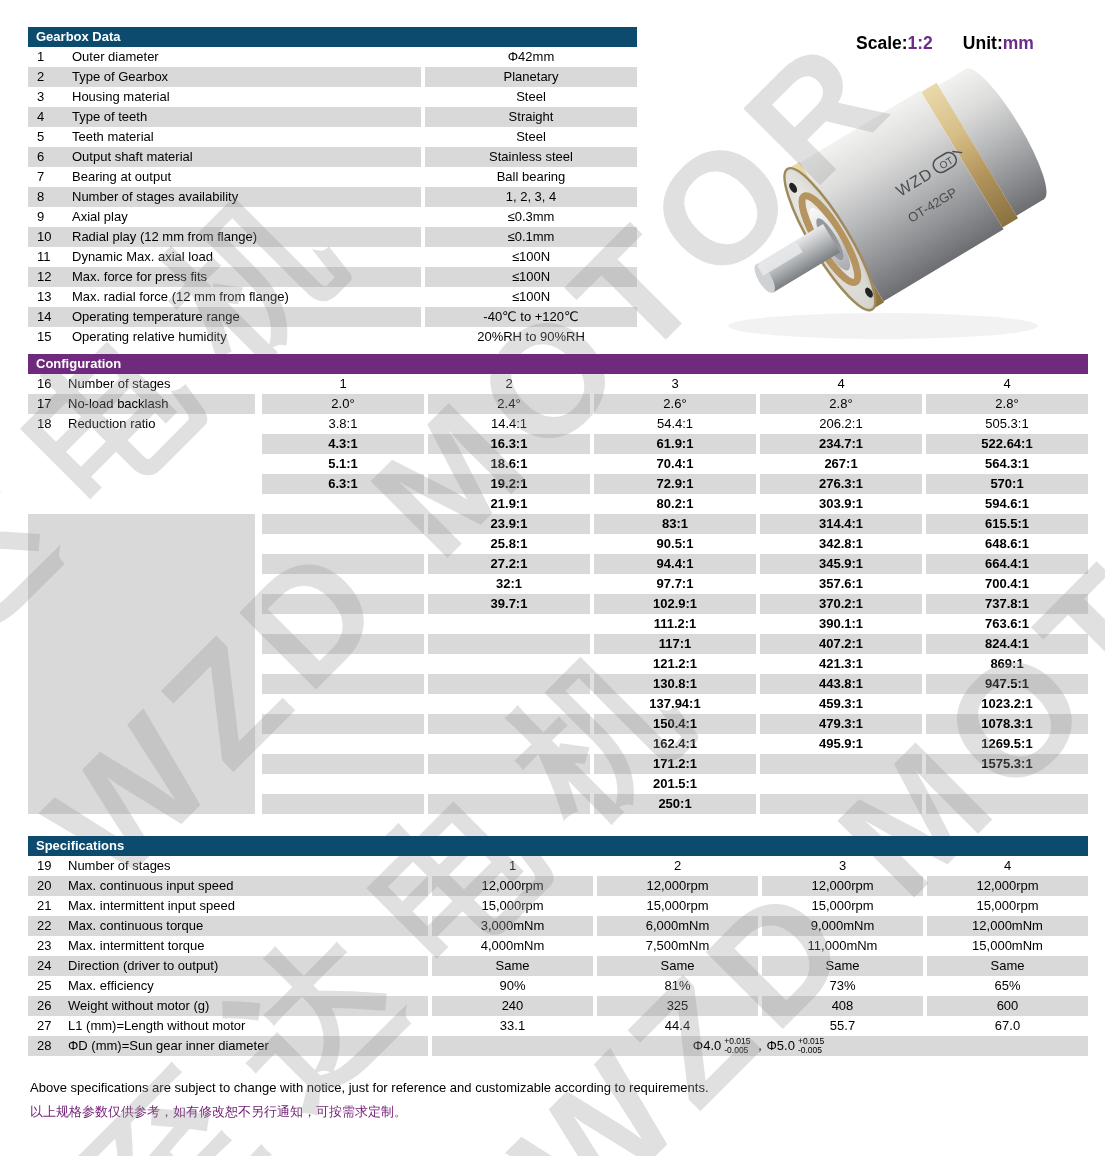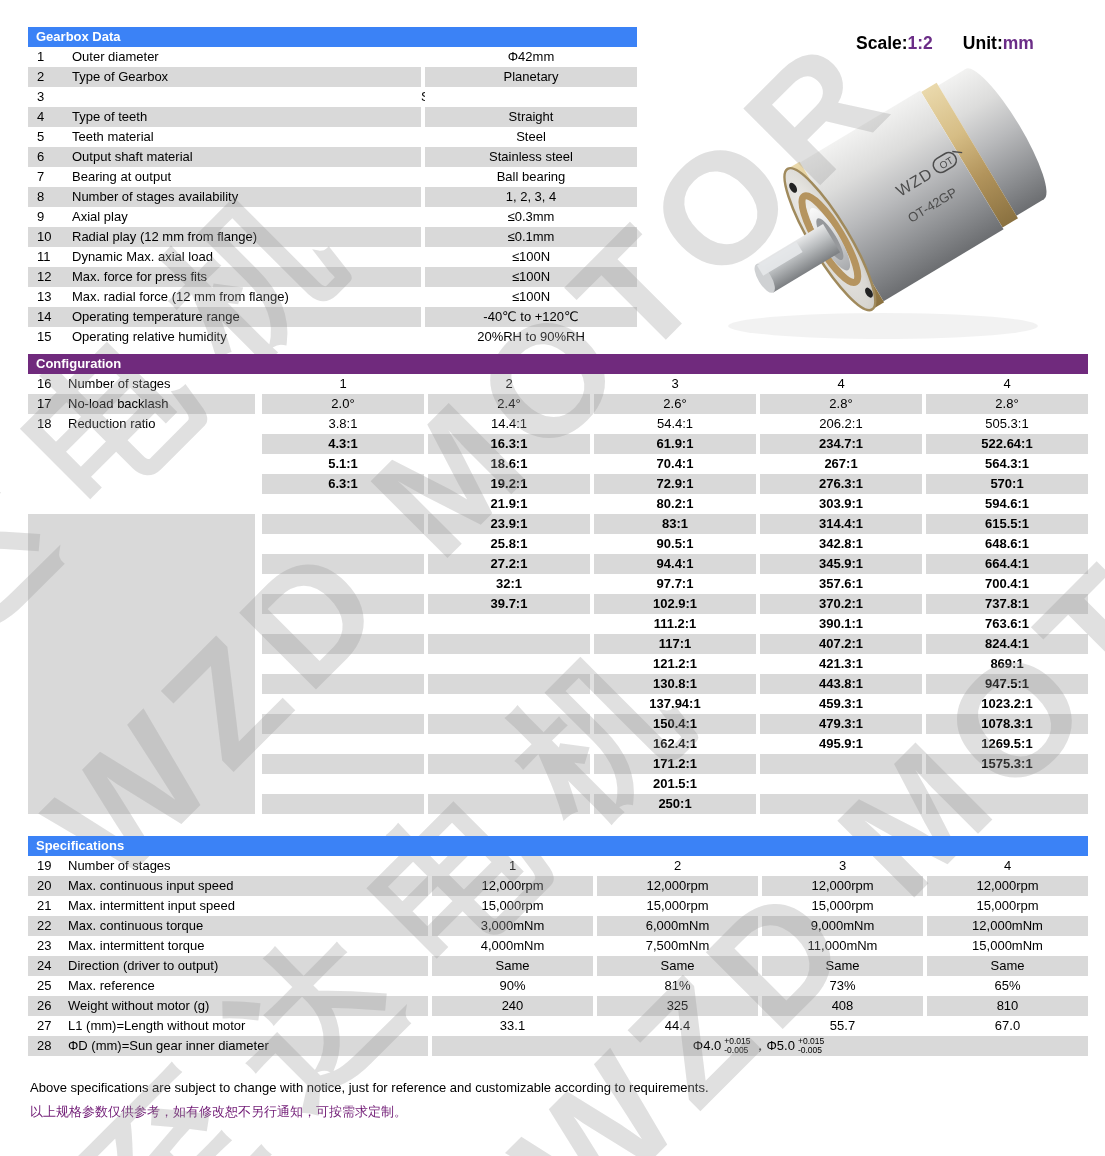--- a/index.html
+++ b/index.html
@@ -1,20 +1,20 @@
 <!DOCTYPE html>
 <html><head>
 <meta charset="utf-8">
 <style>
   html,body{margin:0;padding:0;background:#fff;}
   .page{position:relative;width:1105px;height:1156px;background:#fff;overflow:hidden;
         font-family:"Liberation Sans","DejaVu Sans",sans-serif;color:#000;}
   .bar{position:absolute;left:28px;width:1060px;height:20px;color:#fff;font-weight:bold;
        font-size:13px;line-height:20px;padding-left:8px;box-sizing:border-box;z-index:3;}
-  .bar.black{background:#3b82f6;}
+  .bar.black{background:#0c4a6e;}
   .bar.purple{background:#702a7d;}
   .tbl{position:absolute;left:28px;z-index:1;}
   .row{display:grid;height:20px;}
   .g-grid{grid-template-columns:44px 349px 4px 212px;width:609px;}
   .c-grid{grid-template-columns:40px 187px 7px 162px 4px 162px 4px 162px 4px 162px 4px 162px;width:1060px;}
   .s-grid{grid-template-columns:40px 360px 4px 161px 4px 161px 4px 161px 4px 161px;width:1060px;}
   .s-grid-m{grid-template-columns:40px 360px 4px 656px;width:1060px;}
   .c{font-size:13px;line-height:20px;white-space:nowrap;overflow:hidden;}
   .num{padding-left:9px;text-align:left;}
   .lbl{text-align:left;}
@@ -123,20 +123,21 @@
         <div class="c val">Φ42mm</div>
       </div>
       <div class="row g-grid">
         <div class="c num gray">2</div>
         <div class="c lbl gray">Type of Gearbox</div>
         <div class="c gap"></div>
         <div class="c val gray">Planetary</div>
       </div>
       <div class="row g-grid">
         <div class="c num">3</div>
+        <div class="c lbl">Housing material</div>
         <div class="c gap"></div>
         <div class="c val">Steel</div>
       </div>
       <div class="row g-grid">
         <div class="c num gray">4</div>
         <div class="c lbl gray">Type of teeth</div>
         <div class="c gap"></div>
         <div class="c val gray">Straight</div>
       </div>
       <div class="row g-grid">
@@ -586,41 +587,41 @@
         <div class="c val gray">Same</div>
         <div class="c gap"></div>
         <div class="c val gray">Same</div>
         <div class="c gap"></div>
         <div class="c val gray">Same</div>
         <div class="c gap"></div>
         <div class="c val gray">Same</div>
       </div>
       <div class="row s-grid">
         <div class="c num">25</div>
-        <div class="c lbl">Max. reference</div>
+        <div class="c lbl">Max. efficiency</div>
         <div class="c gap"></div>
         <div class="c val">90%</div>
         <div class="c gap"></div>
         <div class="c val">81%</div>
         <div class="c gap"></div>
         <div class="c val">73%</div>
         <div class="c gap"></div>
         <div class="c val">65%</div>
       </div>
       <div class="row s-grid">
         <div class="c num gray">26</div>
         <div class="c lbl gray">Weight without motor (g)</div>
         <div class="c gap"></div>
         <div class="c val gray">240</div>
         <div class="c gap"></div>
         <div class="c val gray">325</div>
         <div class="c gap"></div>
         <div class="c val gray">408</div>
         <div class="c gap"></div>
-        <div class="c val gray">810</div>
+        <div class="c val gray">600</div>
       </div>
       <div class="row s-grid">
         <div class="c num">27</div>
         <div class="c lbl">L1 (mm)=Length without motor</div>
         <div class="c gap"></div>
         <div class="c val">33.1</div>
         <div class="c gap"></div>
         <div class="c val">44.4</div>
         <div class="c gap"></div>
         <div class="c val">55.7</div>

